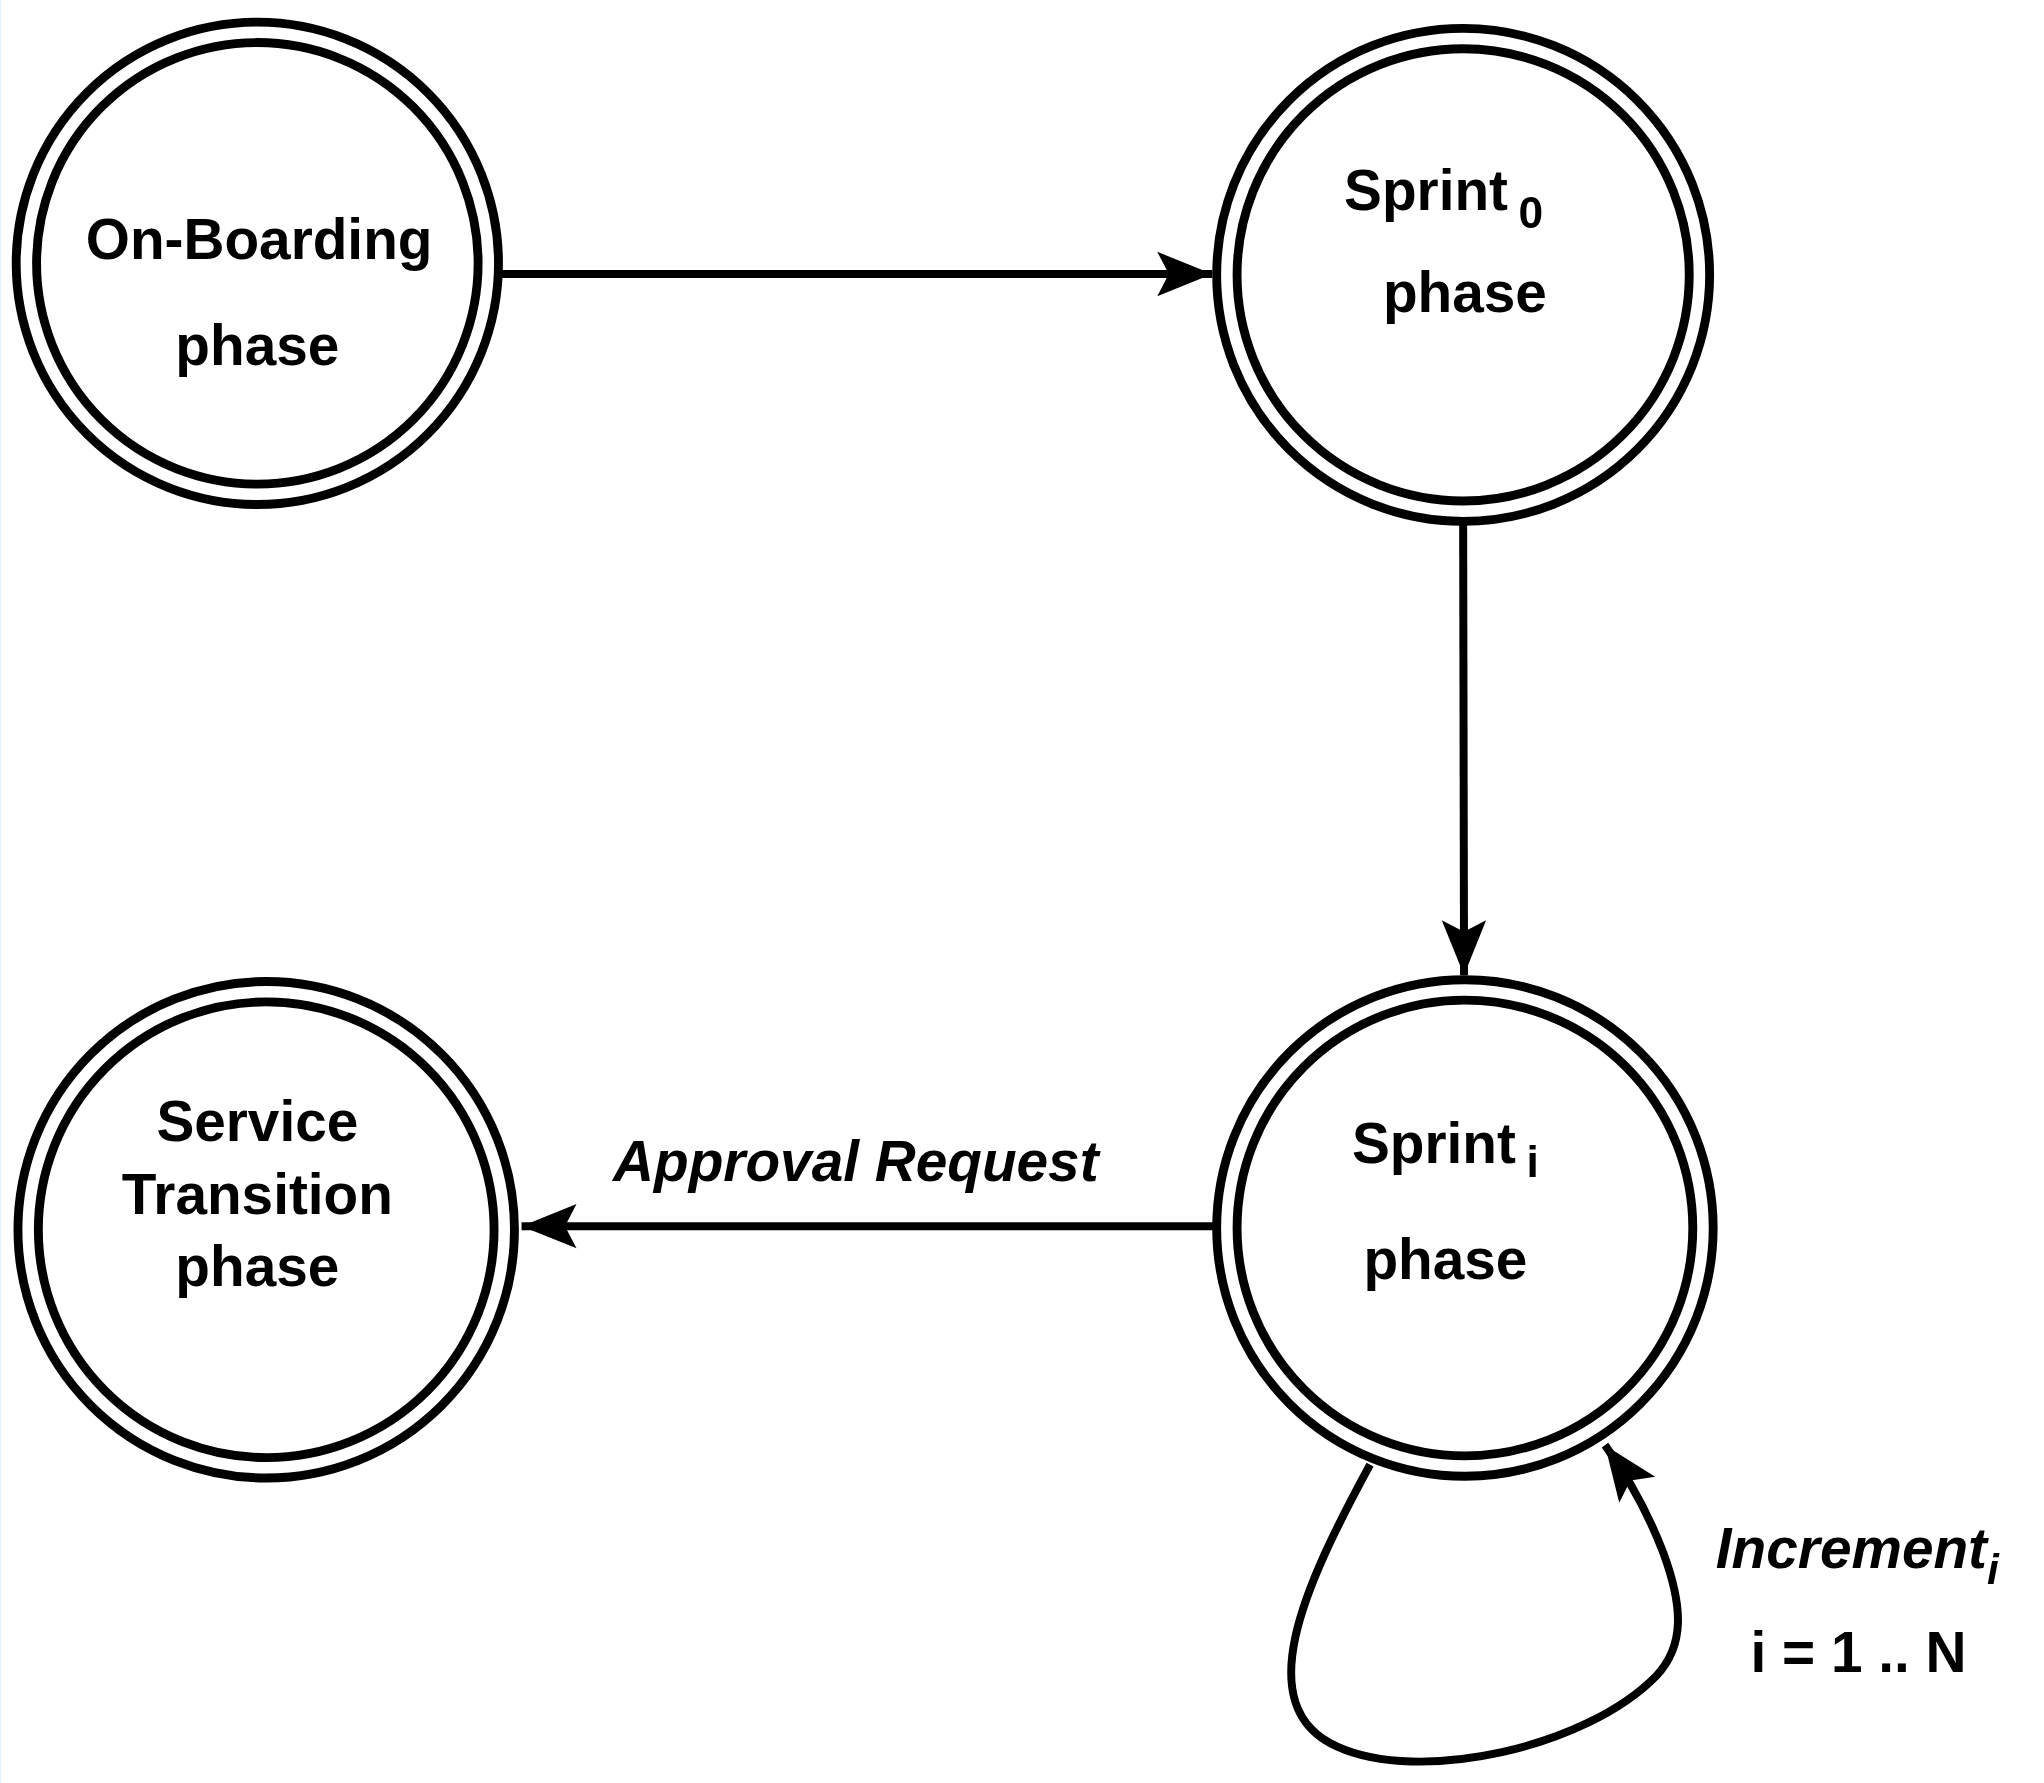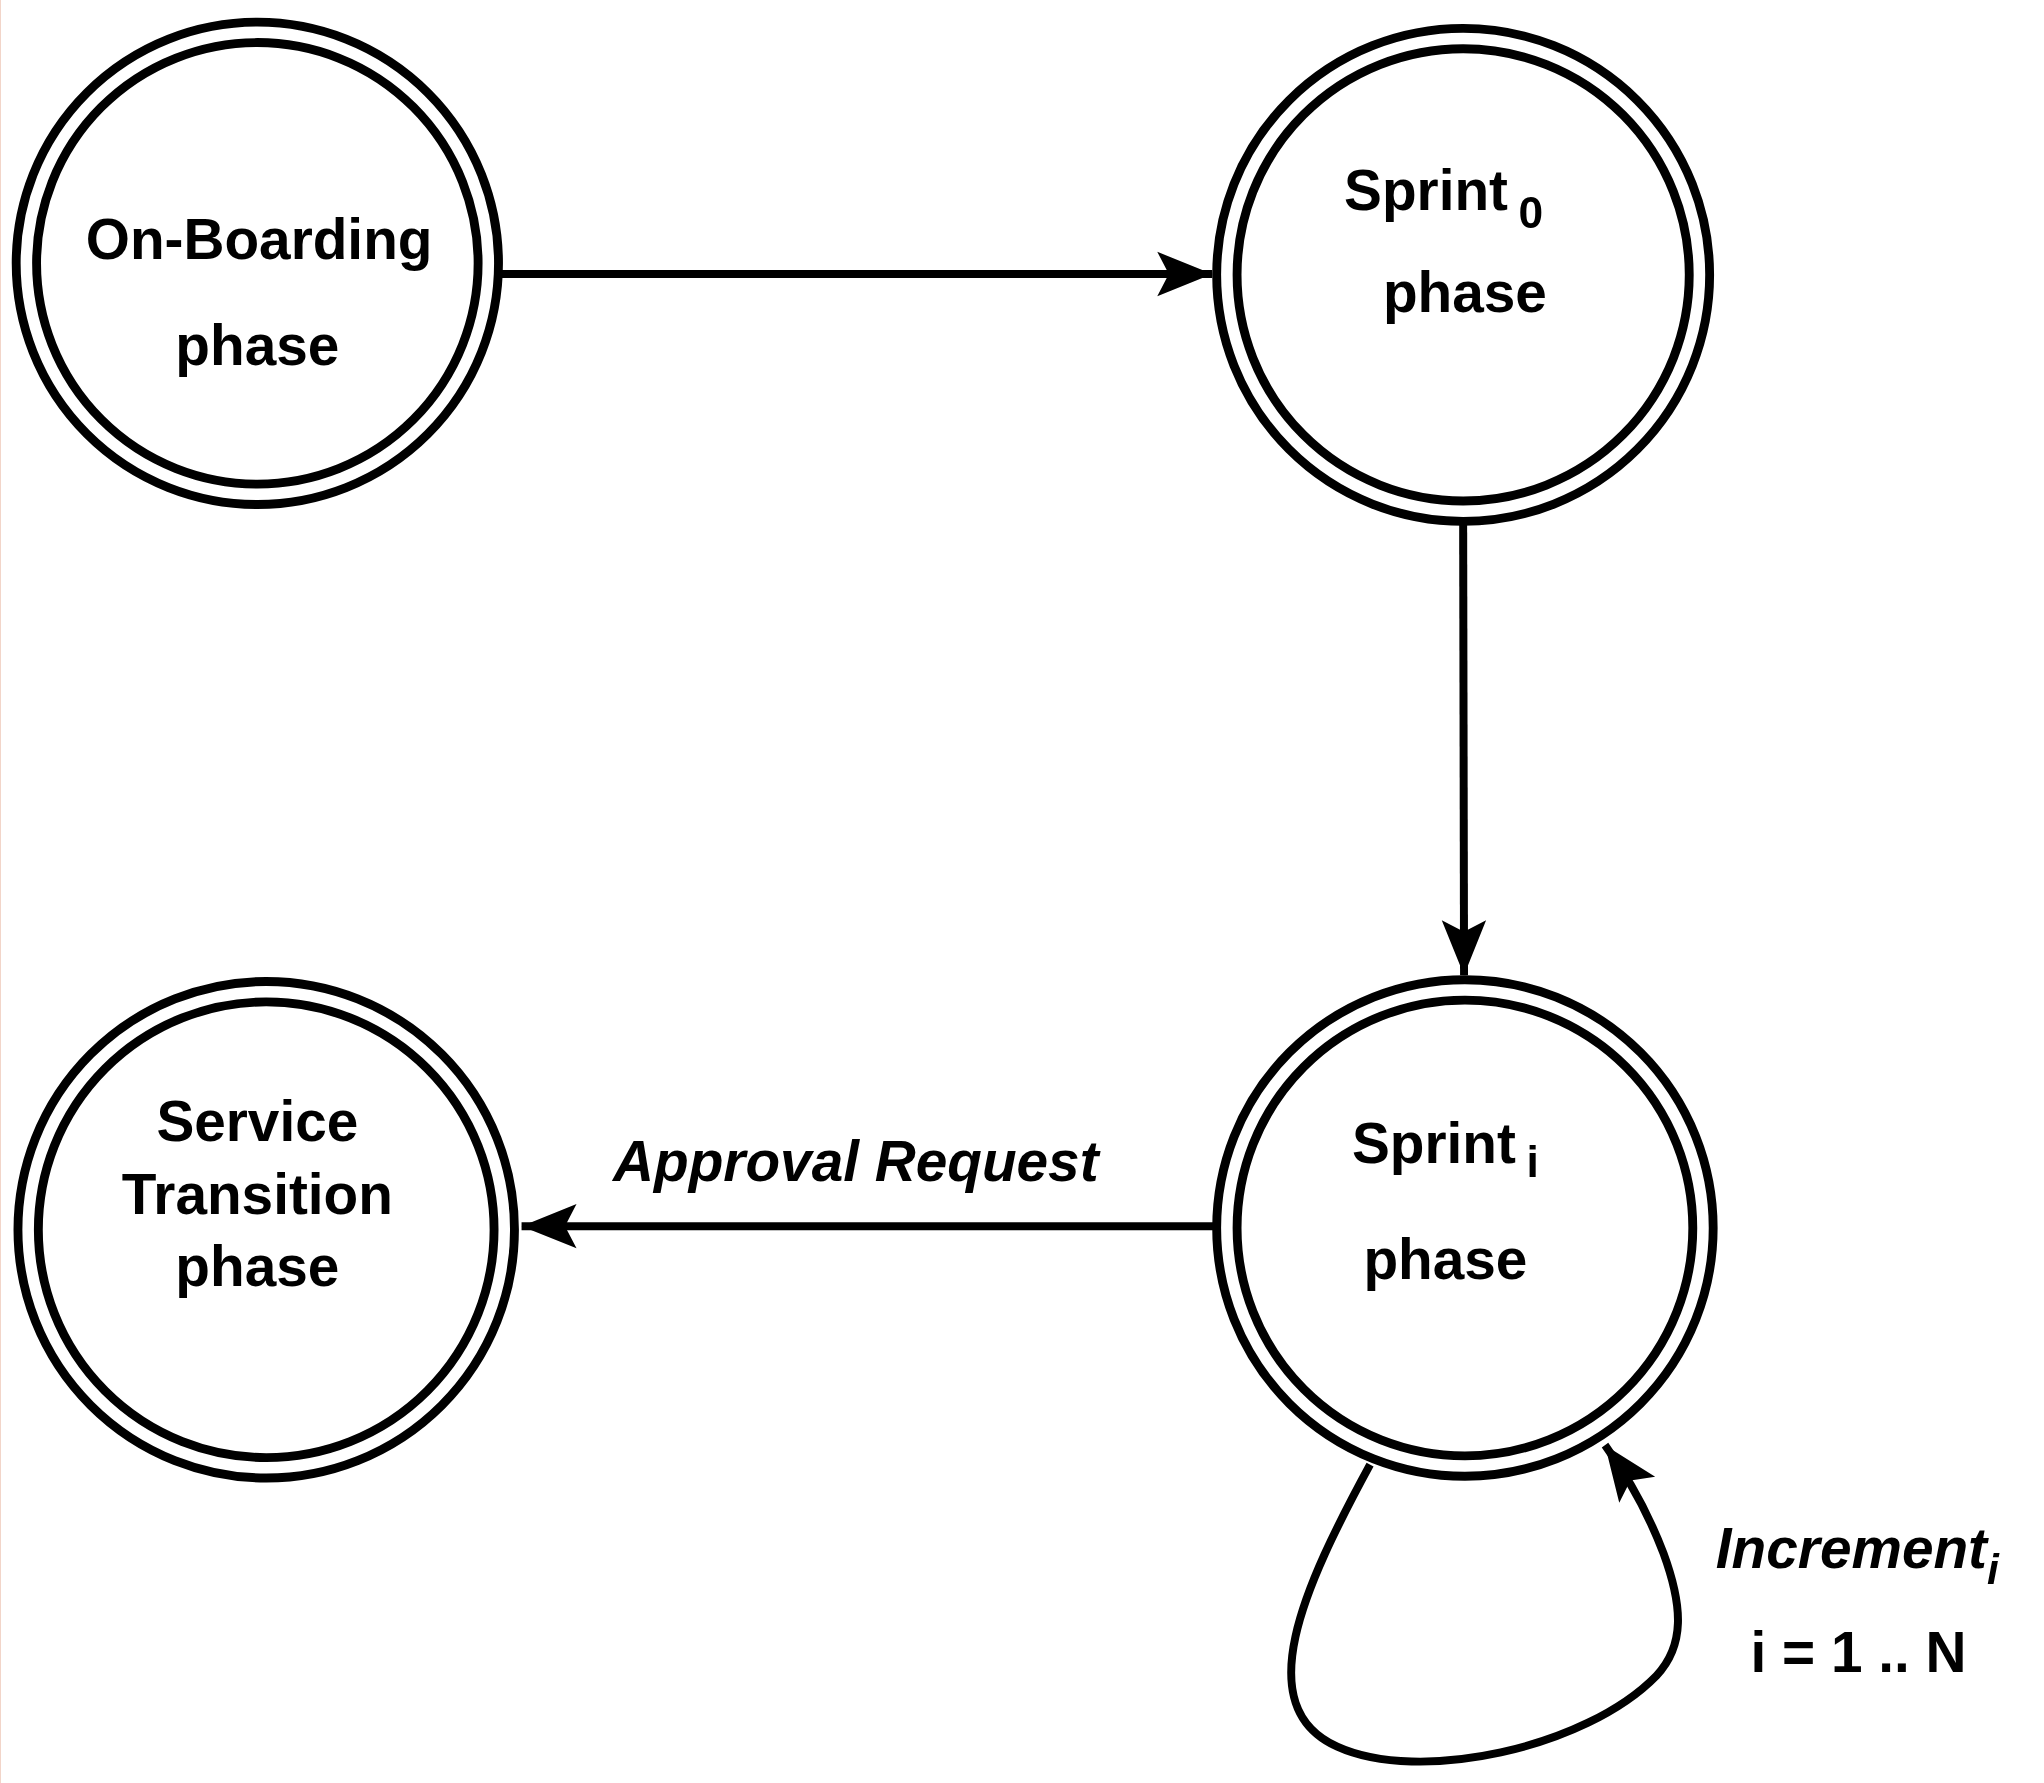--- a/index.html
+++ b/index.html
@@ -3,21 +3,21 @@
 <meta charset="utf-8">
 <style>
   html, body {
     margin: 0;
     padding: 0;
     background: #ffffff;
   }
   .figure-wrap {
     width: 2045px;
     height: 1783px;
-    background: #c2410c;
+    background: #7dd3fc;
     position: relative;
   }
   svg {
     display: block;
   }
   .state-ring {
     fill: none;
     stroke: #000000;
     stroke-width: 10;
   }

